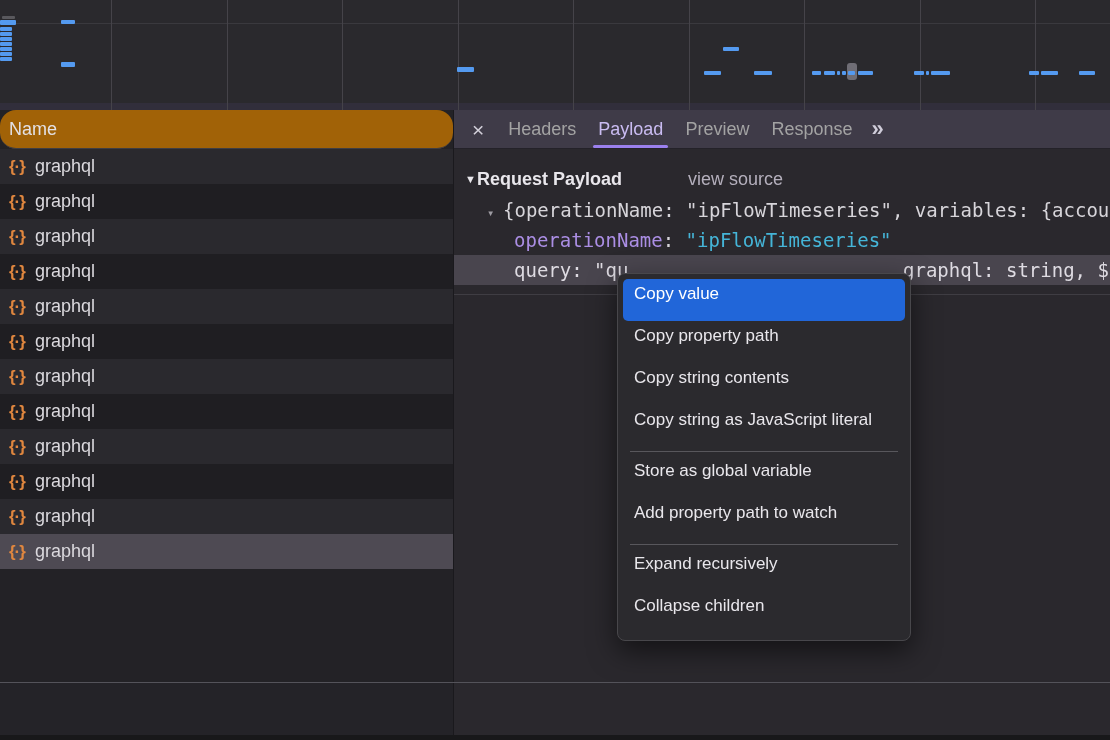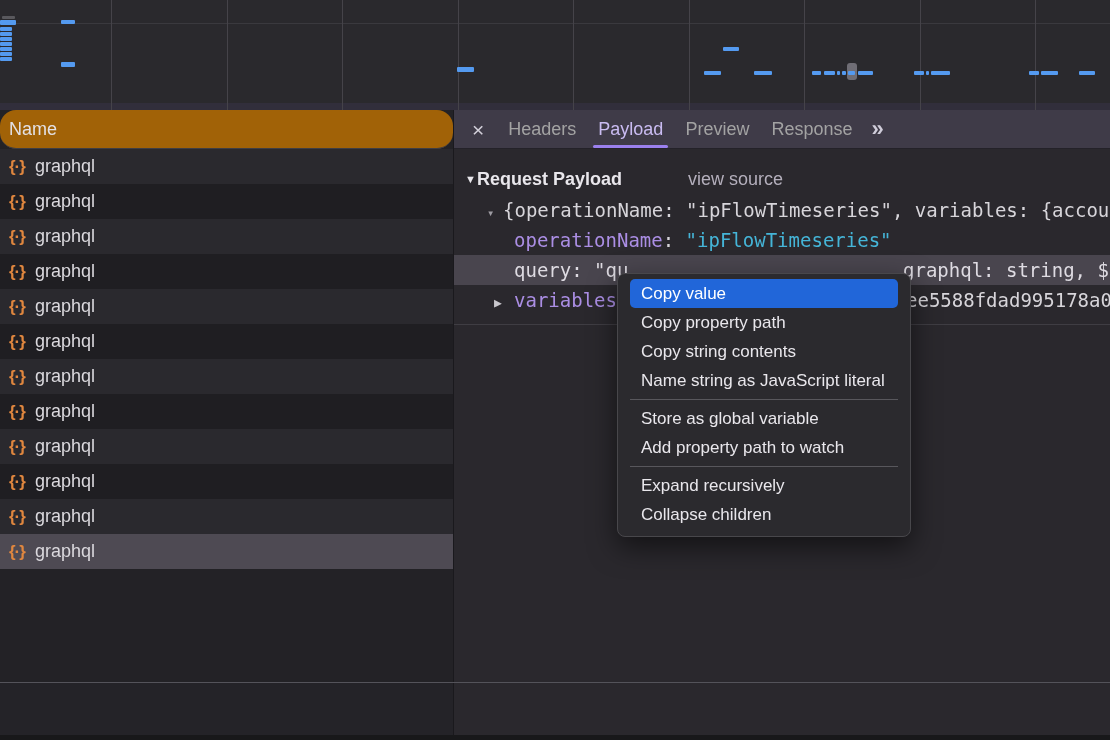--- a/index.html
+++ b/index.html
@@ -73,21 +73,21 @@
   
   .footer{height:52px;display:flex;border-top:1px solid #54535a;}
   .footer-left{width:453px;background:#242328;border-right:1px solid #1a191d;}
   .footer-right{flex:1;background:#2a282d;}
   .bottom-strip{height:6px;background:#18181a;}
 
   
   .context-menu{position:absolute;left:617px;top:273px;width:292px;background:var(--menu-bg);
                 border:1px solid #48474b;border-radius:8px;padding:5px 0 7px 0;z-index:50;
                 box-shadow:0 10px 28px rgba(0,0,0,.55);}
-  .menu-item{height:29px;line-height:29px;margin:0 12px;padding:0 11px;border-radius:5px;
+  .menu-item{height:42px;line-height:29px;margin:0 5px;padding:0 11px;border-radius:5px;
              color:#e9e7ec;font-size:17px;white-space:nowrap;overflow:hidden;}
   .menu-item.highlighted{background:var(--menu-highlight);color:#ffffff;}
   .menu-sep{height:1px;background:#58575c;margin:4px 12px;}
 </style>
 </head>
 <body>
 
 <div class="screen">
 
   <div class="timeline" id="timeline">
@@ -207,37 +207,36 @@
           <span class="view-source">view source</span>
         </div>
 
         <div class="tree">
           <div class="t-row"><span class="tri">▾</span><span class="plain">{operationName: "ipFlowTimeseries", variables: {account</span></div>
 
           <div class="t-row indent2"><span class="key">operationName</span><span class="plain">: </span><span class="str">"ipFlowTimeseries"</span></div>
 
           <div class="t-row indent2 selectedrow"><span class="sel-text">query</span><span class="sel-text">: </span><span class="sel-text">"qu</span><span class="frag frag-query sel-text">graphql: string, $f</span></div>
 
-          <div class="t-row"><span class="tri2">▶</span><span class="key">variables</span><span class="frag frag-vars plain">ee5588fdad995178a0</span></div>
         </div>
       </div>
     </div>
   </div>
 
   <div class="footer">
     <div class="footer-left"></div>
     <div class="footer-right"></div>
   </div>
   <div class="bottom-strip"></div>
 
   <div class="context-menu">
     <div class="menu-item highlighted">Copy value</div>
     <div class="menu-item">Copy property path</div>
     <div class="menu-item">Copy string contents</div>
-    <div class="menu-item">Name string as JavaScript literal</div>
+    <div class="menu-item">Copy string as JavaScript literal</div>
     <div class="menu-sep"></div>
     <div class="menu-item">Store as global variable</div>
     <div class="menu-item">Add property path to watch</div>
     <div class="menu-sep"></div>
     <div class="menu-item">Expand recursively</div>
     <div class="menu-item">Collapse children</div>
   </div>
 
 </div>
 

